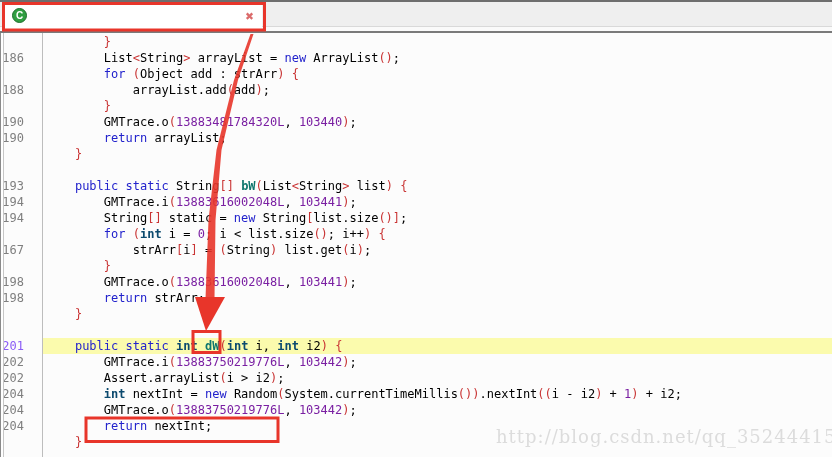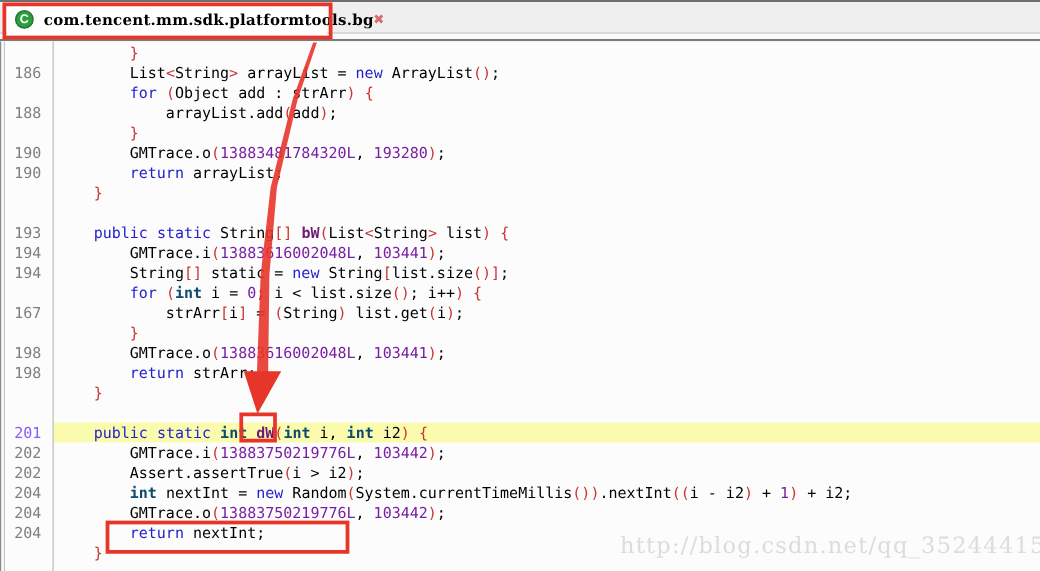--- a/index.html
+++ b/index.html
@@ -46,54 +46,53 @@
     position:absolute; left:0; top:0; bottom:0; width:4px; background:#ffffff;
     border-left:1px solid #8a8a8a; border-right:1px solid #c6c6c6; box-sizing:border-box;
     z-index:2;
   }
   .editor .gutter-sep {
     position:absolute; left:42px; top:0; bottom:0; width:1px; background:#bdbdbd; z-index:2;
   }
   .lines { position:absolute; left:0; top:1px; right:0; }
   .row { display:flex; height:16px; line-height:16px; font-size:12px; }
   .gut {
-    flex:0 0 auto; width:43px; box-sizing:border-box; padding-right:10px;
+    flex:0 0 auto; width:43px; box-sizing:border-box; padding-right:19px;
     text-align:right; color:#7f7f7f;
   }
   .gut.red { color:#8b5cf6; }
   .code { flex:1 1 auto; white-space:pre; padding-left:3px; }
   .row.hl .code { background:#fbfbad; }
 
   .tk-p { color:#000000; }
   .tk-k { color:#2222cc; font-weight:normal; }
   .tk-t { color:#0c4a6e; font-weight:bold; }
   .tk-n { color:#7a1fa2;text-align:center; }
   .tk-b { color:#c93434; }
-  .tk-m { color:#701a75; font-weight:bold; }
+  .tk-m { color:#0f766e; font-weight:bold; }
 
   
   .watermark {
     position:absolute; left:496px; top:426px;
     font-family:"DejaVu Serif", serif; font-size:18px; letter-spacing:1px;
     color:#dcdcdc; z-index:3; white-space:nowrap;
   }
 
   
   .overlay {
     position:absolute; left:0; top:0; width:832px; height:457px;
     pointer-events:none; z-index:10;
   }
 </style>
 </head>
 <body>
 
 <div class="tabbar">
   <div class="tab">
     <span class="class-icon">C</span>
-    <span class="tab-title">com.tencent.mm.sdk.platformtools.bg</span>
     <span class="tab-close">✖</span>
   </div>
 </div>
 
 <div class="editor">
   <div class="left-edge"></div>
   <div class="gutter-sep"></div>
   <div class="lines">
       <div class="row">
         <span class="gut"></span>
@@ -110,21 +109,21 @@
       <div class="row">
         <span class="gut">188</span>
         <span class="code"><span class="tk-p">            arrayList.add</span><span class="tk-b">(</span><span class="tk-p">add</span><span class="tk-b">)</span><span class="tk-p">;</span></span>
       </div>
       <div class="row">
         <span class="gut"></span>
         <span class="code"><span class="tk-p">        </span><span class="tk-b">}</span></span>
       </div>
       <div class="row">
         <span class="gut">190</span>
-        <span class="code"><span class="tk-p">        GMTrace.o</span><span class="tk-b">(</span><span class="tk-n">13883481784320L</span><span class="tk-p">, </span><span class="tk-n">193280</span><span class="tk-b">)</span><span class="tk-p">;</span></span>
+        <span class="code"><span class="tk-p">        GMTrace.o</span><span class="tk-b">(</span><span class="tk-n">13883481784320L</span><span class="tk-p">, </span><span class="tk-n">103440</span><span class="tk-b">)</span><span class="tk-p">;</span></span>
       </div>
       <div class="row">
         <span class="gut">190</span>
         <span class="code"><span class="tk-p">        </span><span class="tk-k">return</span><span class="tk-p"> arrayList;</span></span>
       </div>
       <div class="row">
         <span class="gut"></span>
         <span class="code"><span class="tk-p">    </span><span class="tk-b">}</span></span>
       </div>
       <div class="row">
@@ -174,21 +173,21 @@
       <div class="row hl">
         <span class="gut red">201</span>
         <span class="code"><span class="tk-p">    </span><span class="tk-k">public</span><span class="tk-p"> </span><span class="tk-k">static</span><span class="tk-p"> </span><span class="tk-t">int</span><span class="tk-p"> </span><span class="tk-m">dW</span><span class="tk-b">(</span><span class="tk-t">int</span><span class="tk-p"> i, </span><span class="tk-t">int</span><span class="tk-p"> i2</span><span class="tk-b">)</span><span class="tk-p"> </span><span class="tk-b">{</span></span>
       </div>
       <div class="row">
         <span class="gut">202</span>
         <span class="code"><span class="tk-p">        GMTrace.i</span><span class="tk-b">(</span><span class="tk-n">13883750219776L</span><span class="tk-p">, </span><span class="tk-n">103442</span><span class="tk-b">)</span><span class="tk-p">;</span></span>
       </div>
       <div class="row">
         <span class="gut">202</span>
-        <span class="code"><span class="tk-p">        Assert.assertTrue</span><span class="tk-b">(</span><span class="tk-p">i &gt; i2</span><span class="tk-b">)</span><span class="tk-p">;</span></span>
+        <span class="code"><span class="tk-p">        Assert.arrayList</span><span class="tk-b">(</span><span class="tk-p">i &gt; i2</span><span class="tk-b">)</span><span class="tk-p">;</span></span>
       </div>
       <div class="row">
         <span class="gut">204</span>
         <span class="code"><span class="tk-p">        </span><span class="tk-t">int</span><span class="tk-p"> nextInt = </span><span class="tk-k">new</span><span class="tk-p"> Random</span><span class="tk-b">(</span><span class="tk-p">System.currentTimeMillis</span><span class="tk-b">()</span><span class="tk-b">)</span><span class="tk-p">.nextInt</span><span class="tk-b">((</span><span class="tk-p">i - i2</span><span class="tk-b">)</span><span class="tk-p"> + </span><span class="tk-n">1</span><span class="tk-b">)</span><span class="tk-p"> + i2;</span></span>
       </div>
       <div class="row">
         <span class="gut">204</span>
         <span class="code"><span class="tk-p">        GMTrace.o</span><span class="tk-b">(</span><span class="tk-n">13883750219776L</span><span class="tk-p">, </span><span class="tk-n">103442</span><span class="tk-b">)</span><span class="tk-p">;</span></span>
       </div>
       <div class="row">

